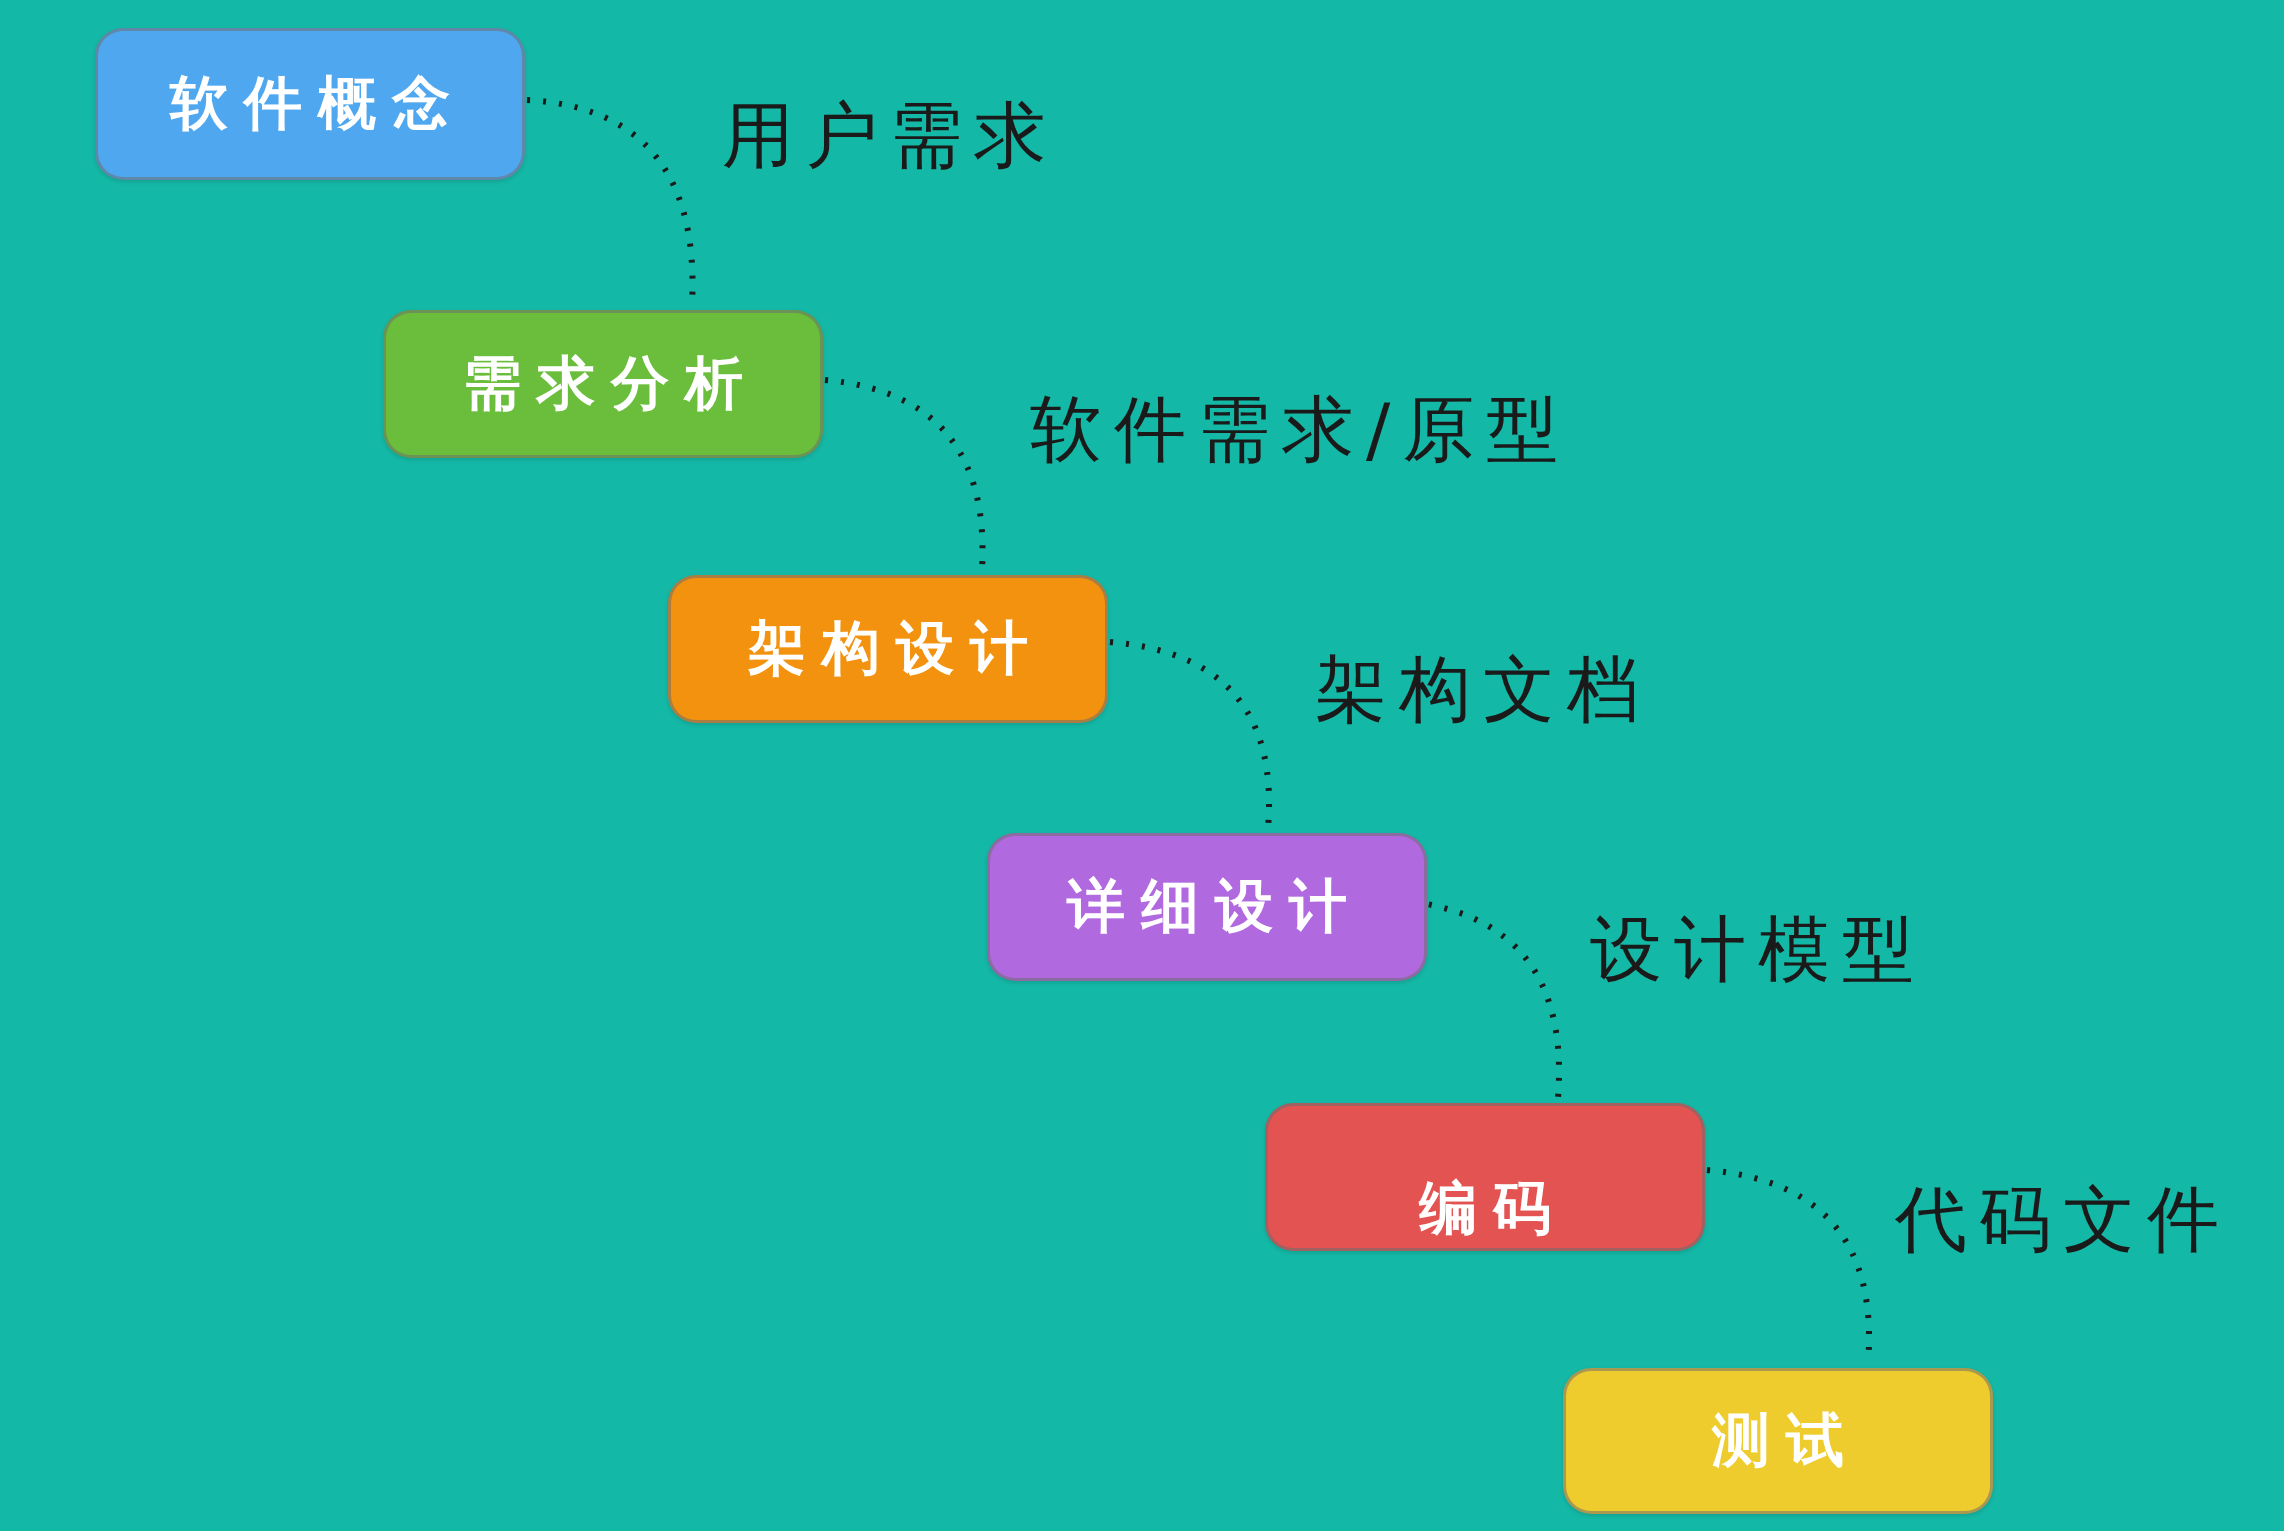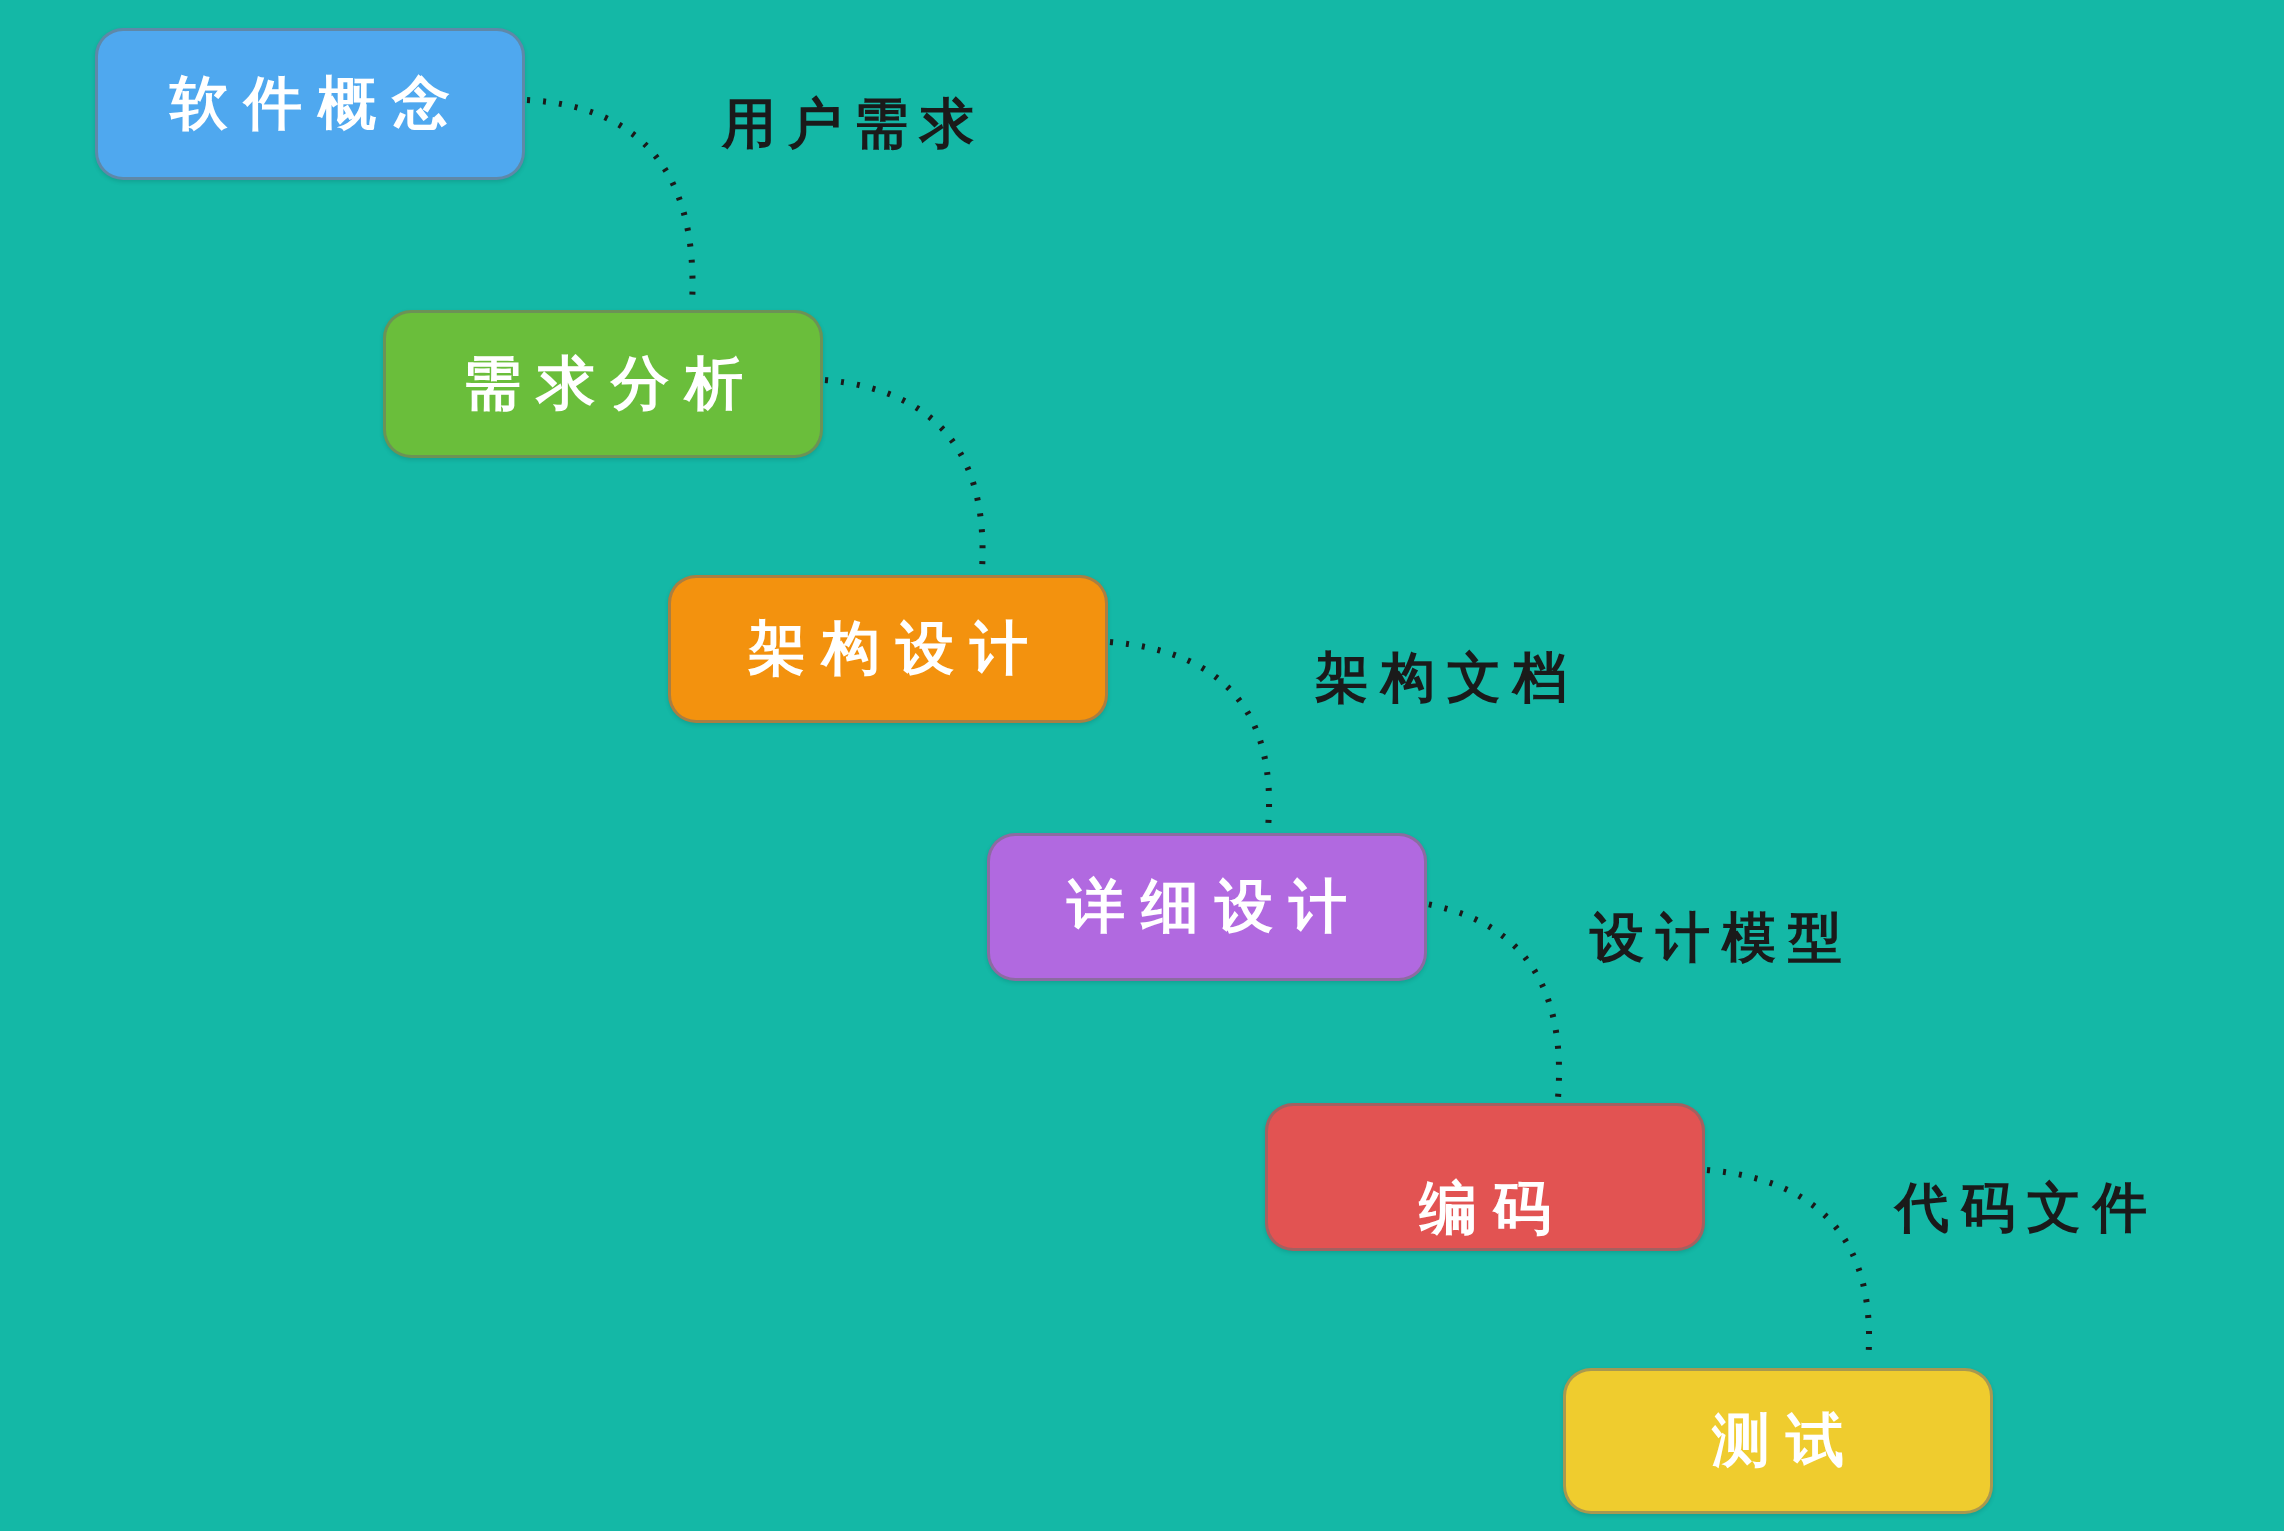--- a/index.html
+++ b/index.html
@@ -47,22 +47,22 @@
   }
   .node-1 { left: 95px;  top: 28px;   width: 430px; height: 152px; }
   .node-2 { left: 383px; top: 310px;  width: 440px; height: 148px; }
   .node-3 { left: 668px; top: 575px;  width: 440px; height: 148px; }
   .node-4 { left: 955px; top: 833px;  width: 440px; height: 148px; }
   .node-5 { left: 1265px; top: 1103px; width: 440px; height: 148px; align-items: flex-end; }
   .node-6 { left: 1563px; top: 1368px; width: 430px; height: 146px; }
   .edge-label {
     position: absolute;
     color: #1a1a1a;
-    font-weight: bold;
-    font-size: 54px;
+    font-weight: normal;
+    font-size: 72px;
     letter-spacing: 12px;
     white-space: nowrap;
   }
   .edge-label-1 { left: 722px;  top: 88px;   }
   .edge-label-2 { left: 1030px; top: 382px;  }
   .edge-label-3 { left: 1315px; top: 642px; text-align: right;  }
   .edge-label-4 { left: 1590px; top: 902px;  }
   .edge-label-5 { left: 1895px; top: 1172px; }
 </style>
 </head>
@@ -96,17 +96,18 @@
 
   <div class="node node-5" style="background-color: rgb(226, 83, 82);">
     <span>编码</span>
   </div>
 
   <div class="node node-6" style="background-color: rgb(239, 204, 46);">
     <span>测试</span>
   </div>
 
   <div class="edge-label edge-label-1">用户需求</div>
+  <div class="edge-label edge-label-2">软件需求/原型</div>
   <div class="edge-label edge-label-3">架构文档</div>
   <div class="edge-label edge-label-4">设计模型</div>
   <div class="edge-label edge-label-5">代码文件</div>
 
 </div>
 
 </body></html>

